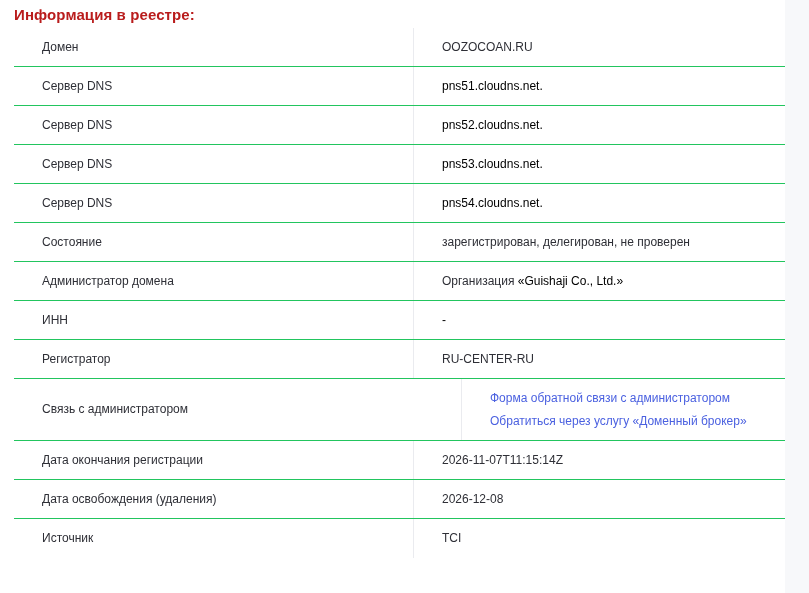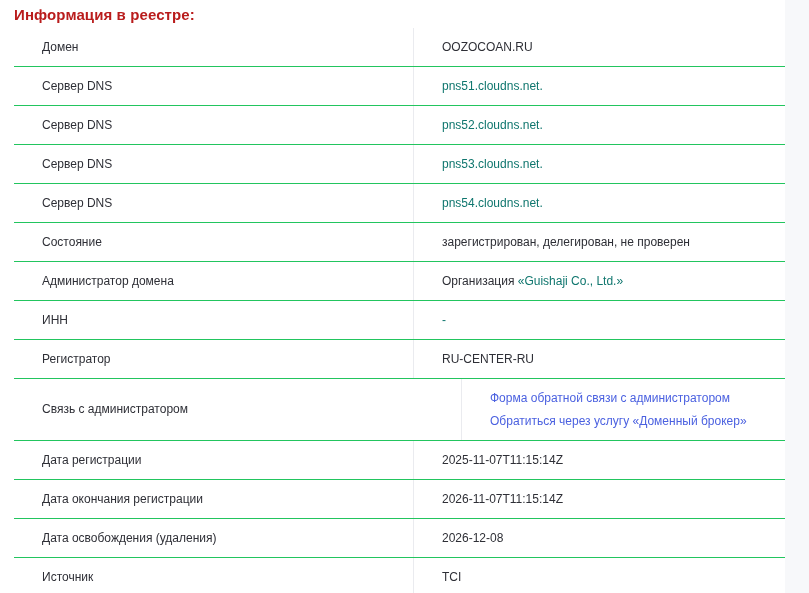--- a/index.html
+++ b/index.html
@@ -52,21 +52,21 @@
     width: 399px;
     padding-left: 28px;
     flex-shrink: 0;
   }
   .cell.value-cell {
     flex: 1;
     border-left: 1px solid #eaebef;
     padding-left: 28px;
     padding-right: 8px;
   }
-  .muted { color: #0f766e; }
+  .muted { color: #000000; }
   .dark { color: #2e2f36; }
   .row.links-row { min-height: 62px; }
   .row.links-row .cell.value-cell {
     flex-direction: column;
     align-items: flex-start;
     justify-content: center;
     gap: 9px;
     padding-top: 11px;
     padding-bottom: 11px;
     margin-left: 48px;
@@ -152,26 +152,20 @@
     </div>
 
     <div class="row links-row">
       <div class="cell label-cell">Связь с администратором</div>
       <div class="cell value-cell">
         <a class="link" href="#">Форма обратной связи с администратором</a>
         <a class="link" href="#">Обратиться через услугу «Доменный брокер»</a>
       </div>
     </div>
 
-    <div class="row">
-      <div class="cell label-cell">Дата регистрации</div>
-      <div class="cell value-cell">
-        <span class="dark">2025-11-07T11:15:14Z</span>
-      </div>
-    </div>
 
     <div class="row">
       <div class="cell label-cell">Дата окончания регистрации</div>
       <div class="cell value-cell">
         <span class="dark">2026-11-07T11:15:14Z</span>
       </div>
     </div>
 
     <div class="row">
       <div class="cell label-cell">Дата освобождения (удаления)</div>

